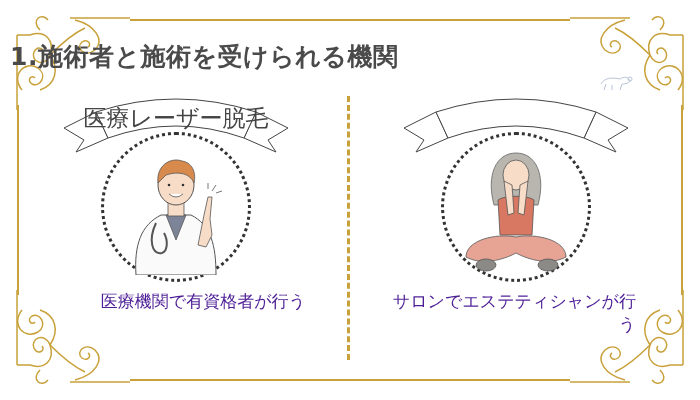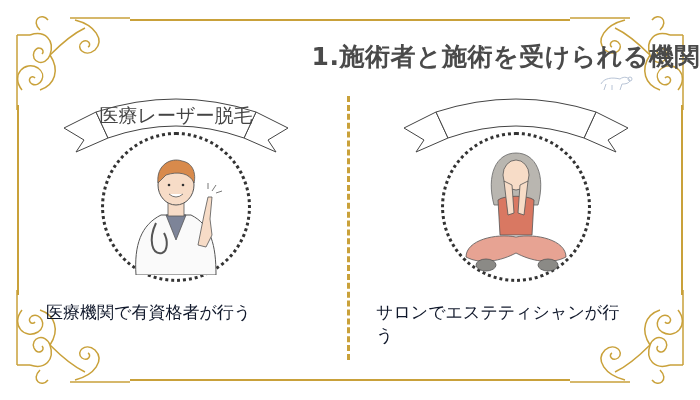--- a/index.html
+++ b/index.html
@@ -1,26 +1,26 @@
 <!DOCTYPE html>
 <html><head>
 <meta charset="utf-8">
 <style>
   html,body{margin:0;padding:0;background:#fff;}
   body{width:700px;height:400px;position:relative;overflow:hidden;font-family:"DejaVu Sans",sans-serif;}
   .frame-line{position:absolute;background:#c9a13a;}
   .corner{position:absolute;width:140px;height:110px;}
-  .title{position:absolute;left:0;right:0;top:40px;text-align:right;font-size:25px;font-weight:bold;color:#4a4a4a;letter-spacing:0.5px;padding-left:24px;}
+  .title{position:absolute;left:0;right:0;top:40px;text-align:left;font-size:25px;font-weight:bold;color:#4a4a4a;letter-spacing:0.5px;padding-left:10px;}
   .divider{position:absolute;left:347px;top:96px;width:0;height:264px;border-left:3px dashed #c9a13a;}
   .panel{position:absolute;top:90px;width:240px;height:240px;}
   .ribbon{position:absolute;left:0;top:0;width:240px;height:70px;}
-  .ribbon-label{position:absolute;left:0;right:0;top:13px;text-align:center;font-size:19px;color:#444;}
+  .ribbon-label{position:absolute;left:0;right:0;top:13px;text-align:center;font-size:23px;color:#444;}
   .circle{position:absolute;left:45px;top:42px;width:150px;height:150px;border-radius:50%;border:3px dotted #333;box-sizing:border-box;}
   .illus{position:absolute;left:60px;top:55px;width:120px;height:130px;}
-  .caption{position:absolute;top:301px;font-size:17px;color:#0f172a;text-align:left;width:260px;}
+  .caption{position:absolute;top:290px;font-size:17px;color:#4c1d95;text-align:right;width:260px;}
   .logo{position:absolute;left:598px;top:72px;width:36px;height:22px;}
 </style>
 </head>
 <body>
 
 <div class="frame-line" style="left:130px;top:19px;width:440px;height:2px;"></div>
 <div class="frame-line" style="left:130px;top:379px;width:440px;height:2px;"></div>
 <div class="frame-line" style="left:17px;top:105px;width:2px;height:190px;"></div>
 <div class="frame-line" style="left:681px;top:105px;width:2px;height:190px;"></div>
 

